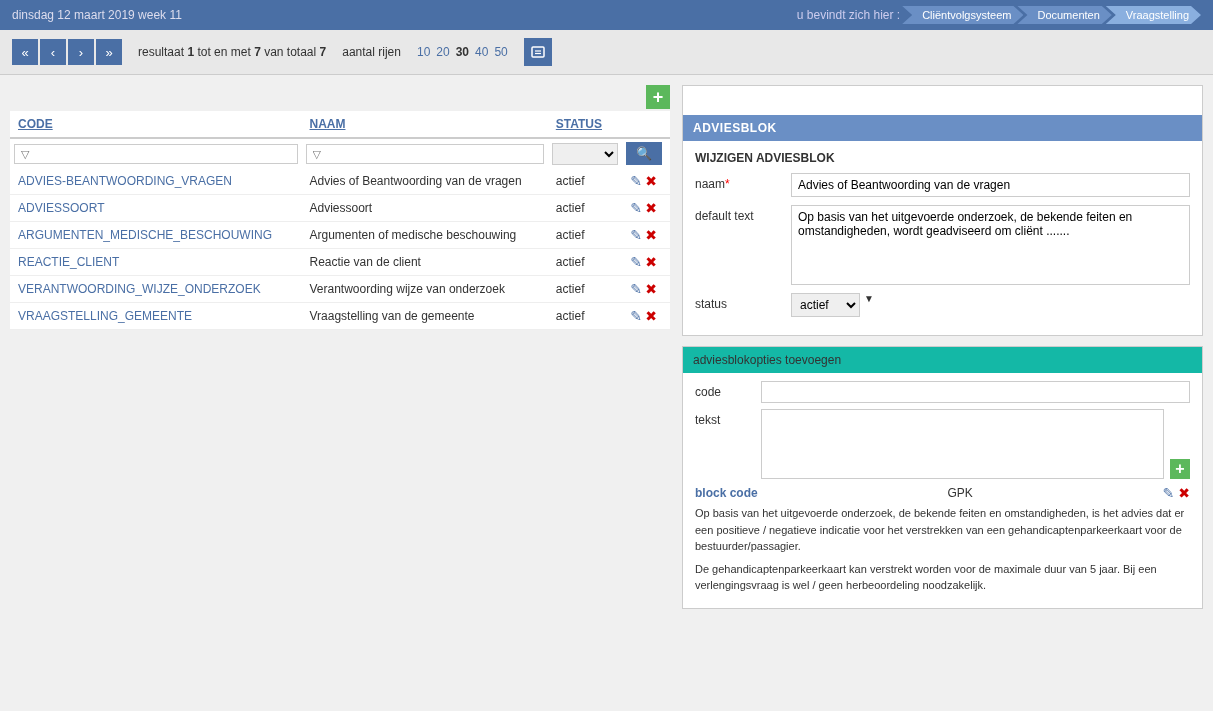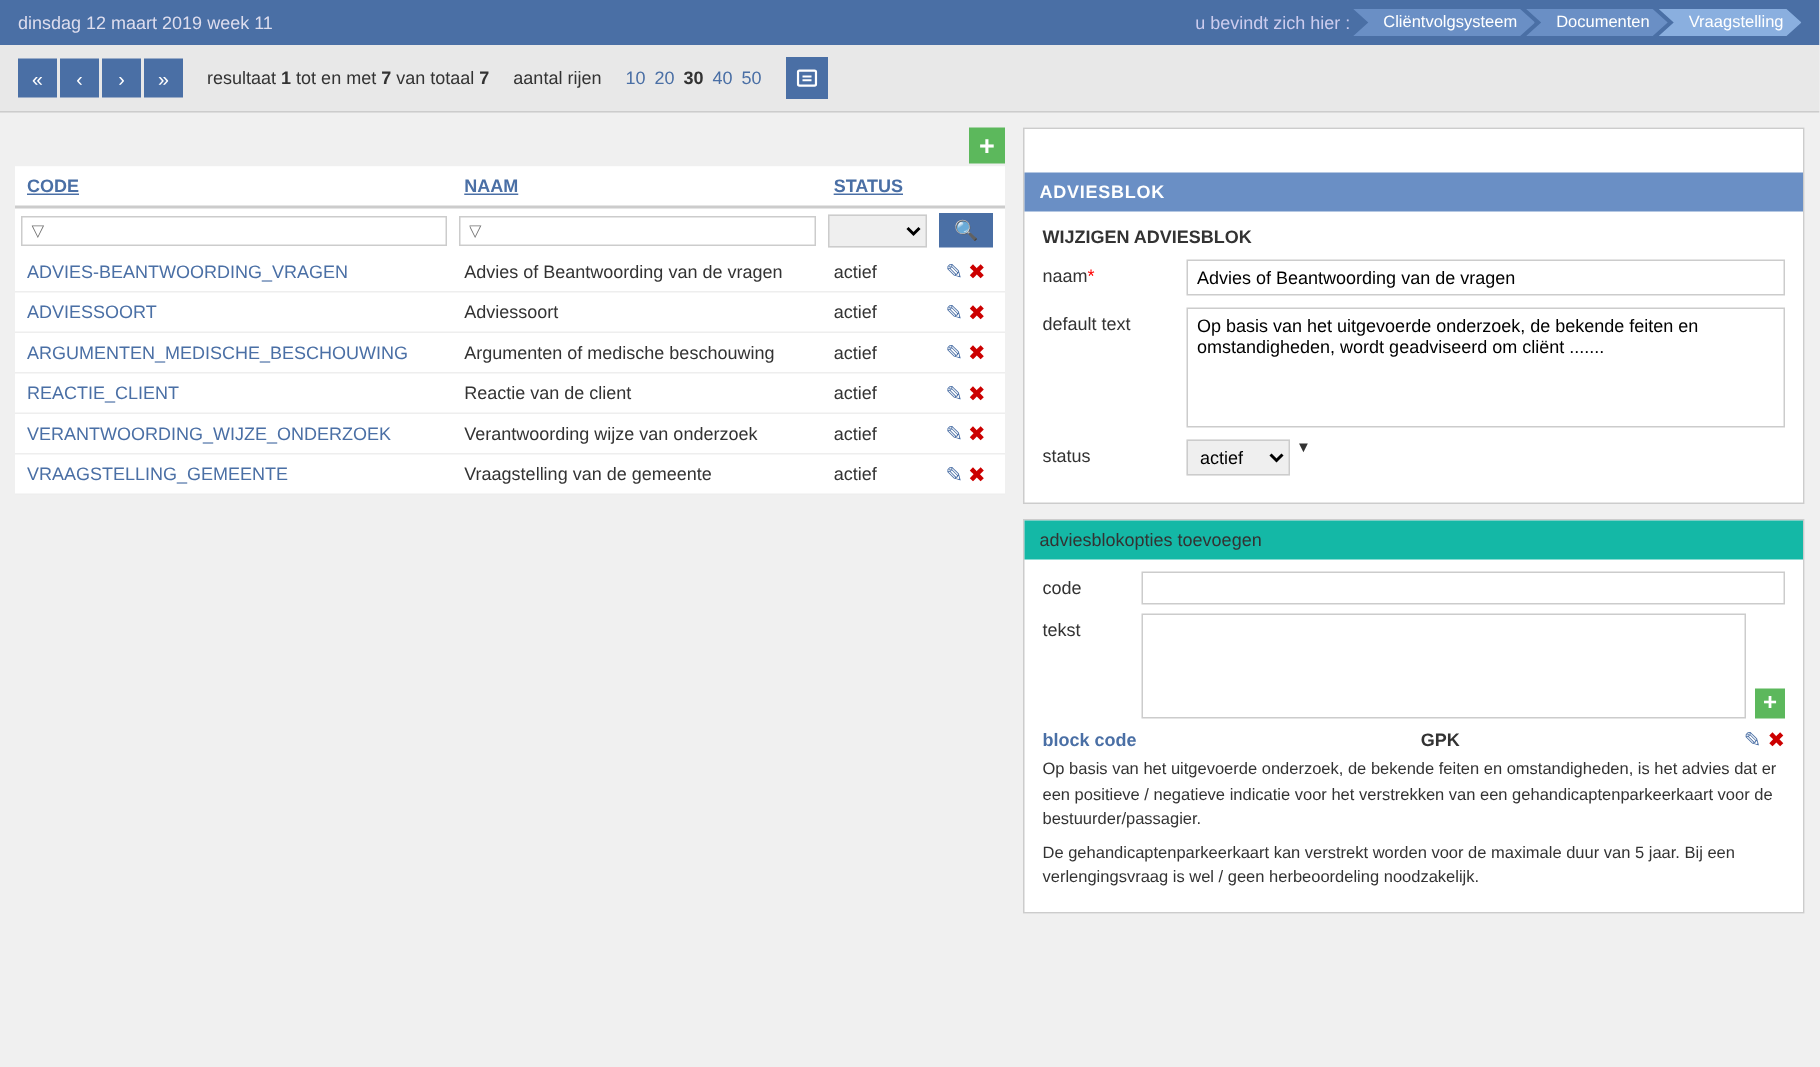--- a/index.html
+++ b/index.html
@@ -262,21 +262,21 @@
       align-self: flex-end;
     }
     .block-code-row {
       display: flex;
       align-items: center;
       justify-content: space-between;
       margin-top: 6px;
       margin-bottom: 4px;
     }
     .block-code-label { font-size: 12px; color: #4a6fa5; font-weight: bold; }
-    .block-code-val { font-size: 12px; font-weight: bold; }
+    .block-code-val { font-size: 12px; font-weight: normal; }
     .block-code-actions { display: flex; gap: 4px; }
     .block-text { font-size: 11px; color: #333; line-height: 1.5; margin-bottom: 6px; }
   </style>
 </head>
 <body>
 
 <div class="top-bar">
   <span class="top-bar-left">dinsdag 12 maart 2019   week 11</span>
   <div class="breadcrumb">
     <span class="breadcrumb-label">u bevindt zich hier :</span>

